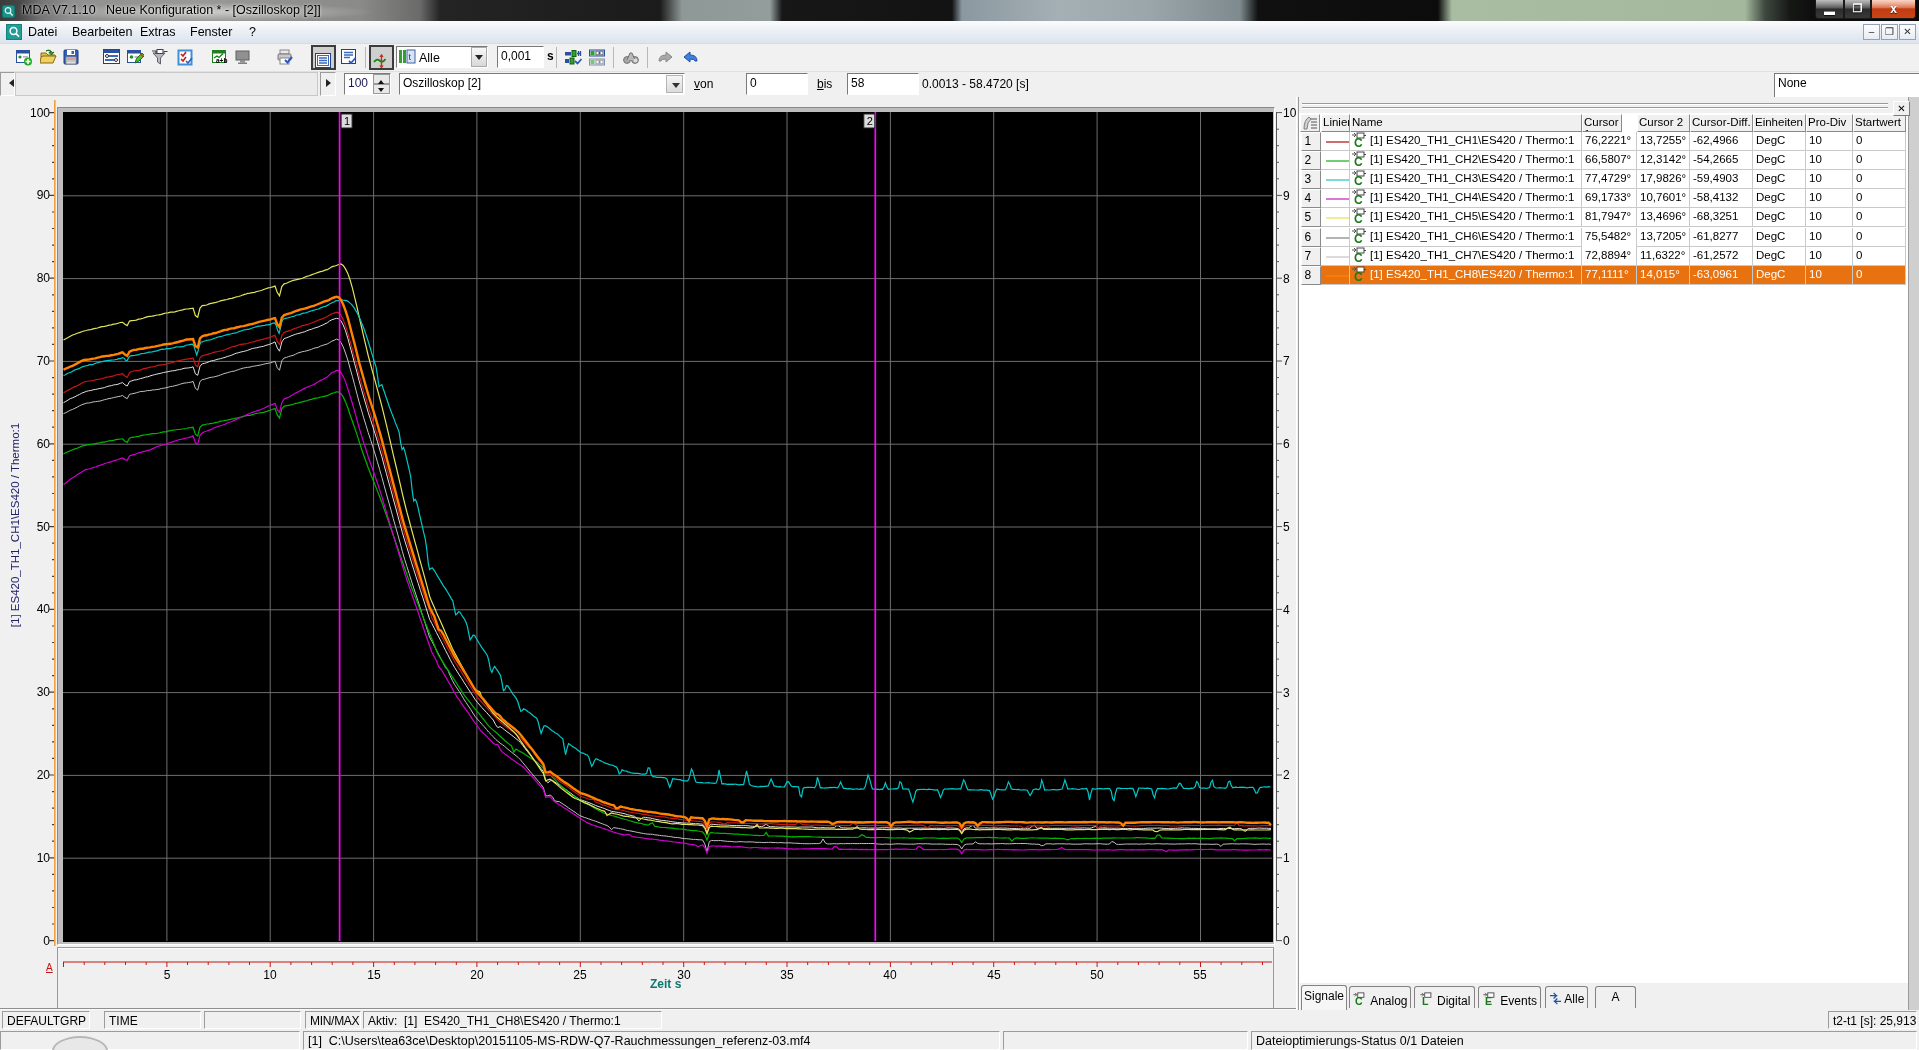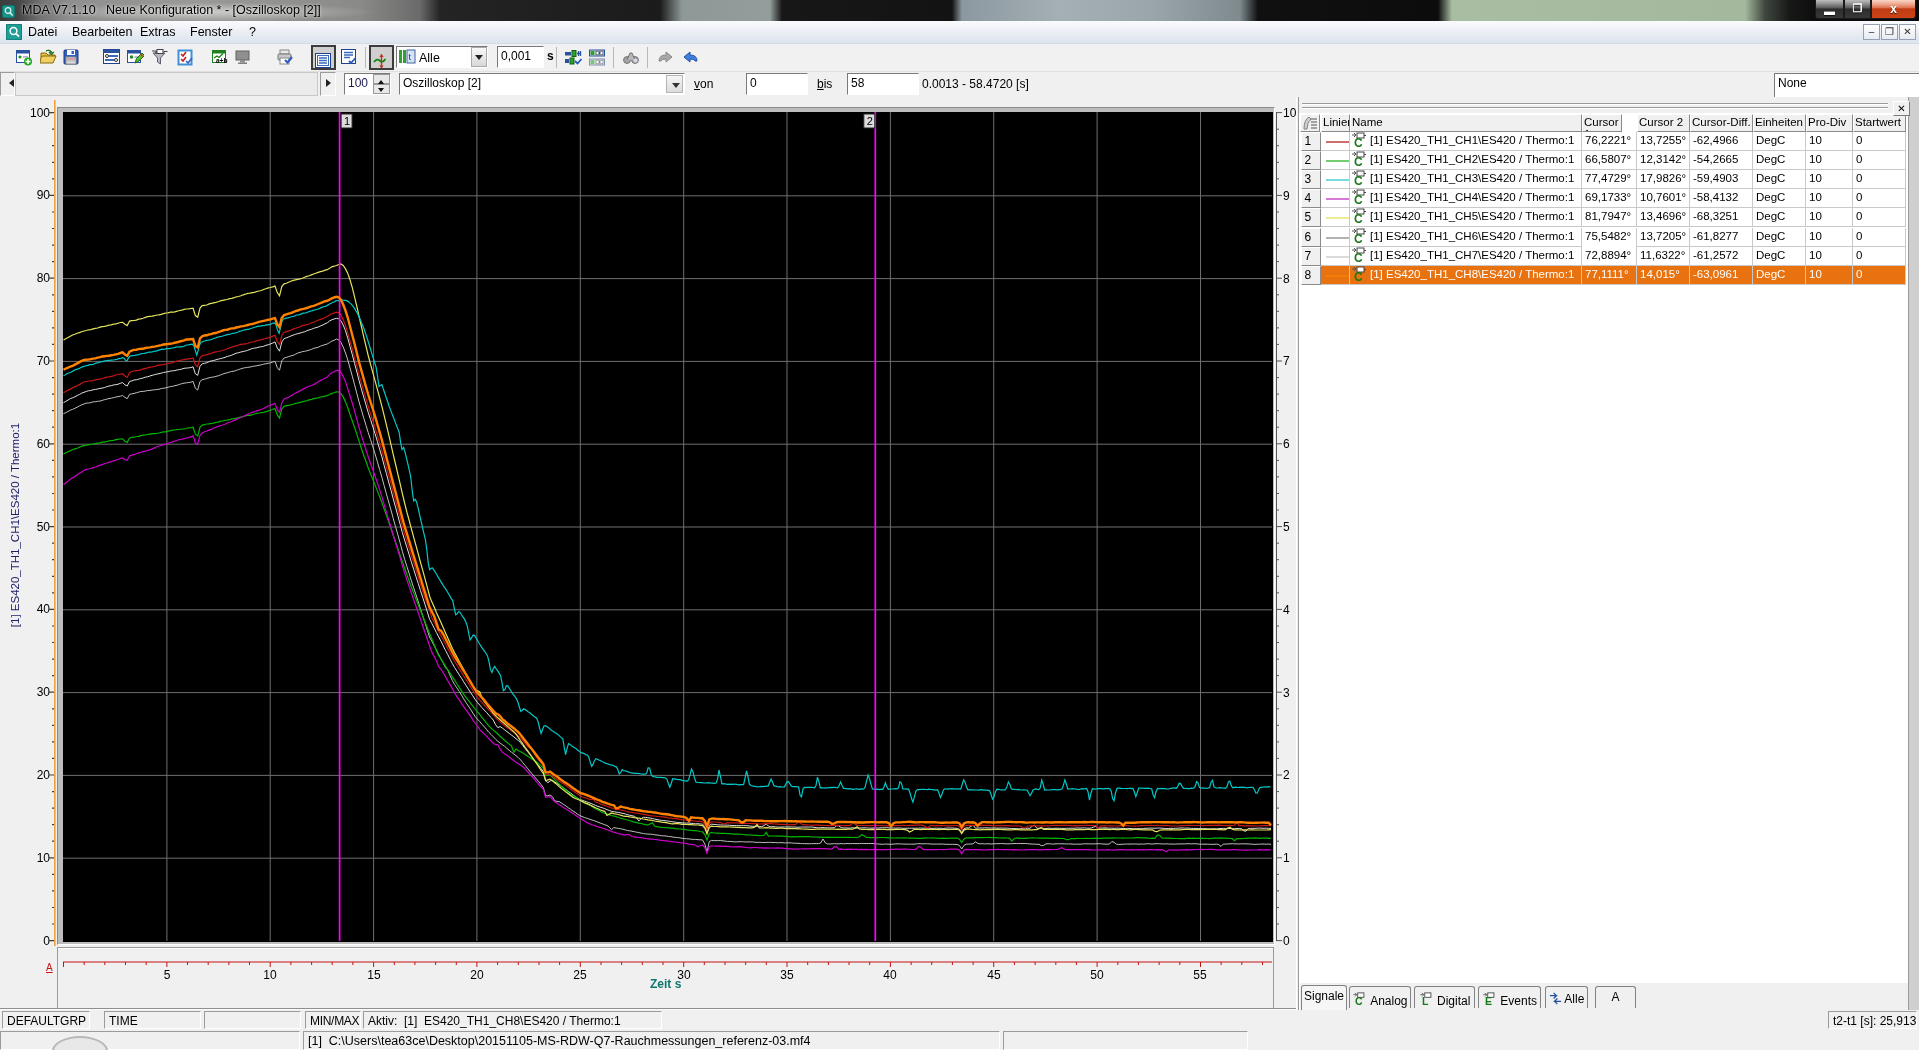--- a/index.html
+++ b/index.html
@@ -483,13 +483,14 @@
 <div class="spanel" style="left:2px;top:1011px;width:88px;height:18px">DEFAULTGRP</div>
 <div class="spanel" style="left:104px;top:1011px;width:97px;height:18px">TIME</div>
 <div class="spanel" style="left:204px;top:1011px;width:97px;height:18px"></div>
 <div class="spanel" style="left:305px;top:1011px;width:56px;height:18px"><span style="letter-spacing:-0.3px">MIN/MAX</span></div>
 <div class="spanel" style="left:363px;top:1011px;width:299px;height:18px">Aktiv:&nbsp; [1]&nbsp; ES420_TH1_CH8\ES420 / Thermo:1</div>
 <div class="spanel" style="left:1828px;top:1011px;width:89px;height:18px">t2-t1 [s]: 25,913</div>
 <div class="abs" style="left:0;top:1030px;width:1919px;height:20px;background:#f0f0f0"></div>
 <div class="spanel" style="left:0px;top:1031px;width:300px;height:19px;font-size:12.5px"></div>
 <div class="spanel" style="left:303px;top:1031px;width:697px;height:19px;font-size:12.5px">[1]&nbsp; C:\Users\tea63ce\Desktop\20151105-MS-RDW-Q7-Rauchmessungen_referenz-03.mf4</div>
 <div class="spanel" style="left:1003px;top:1031px;width:245px;height:19px;font-size:12.5px"></div>
+<div class="spanel" style="left:1251px;top:1031px;width:666px;height:19px;font-size:12.5px">Dateioptimierungs-Status 0/1 Dateien</div>
 <div class="abs" style="left:52px;top:1036px;width:56px;height:30px;border-radius:50%;background:#e8e8e8;border:2px solid #b8b8b8"></div>
 </div>
 </body></html>

